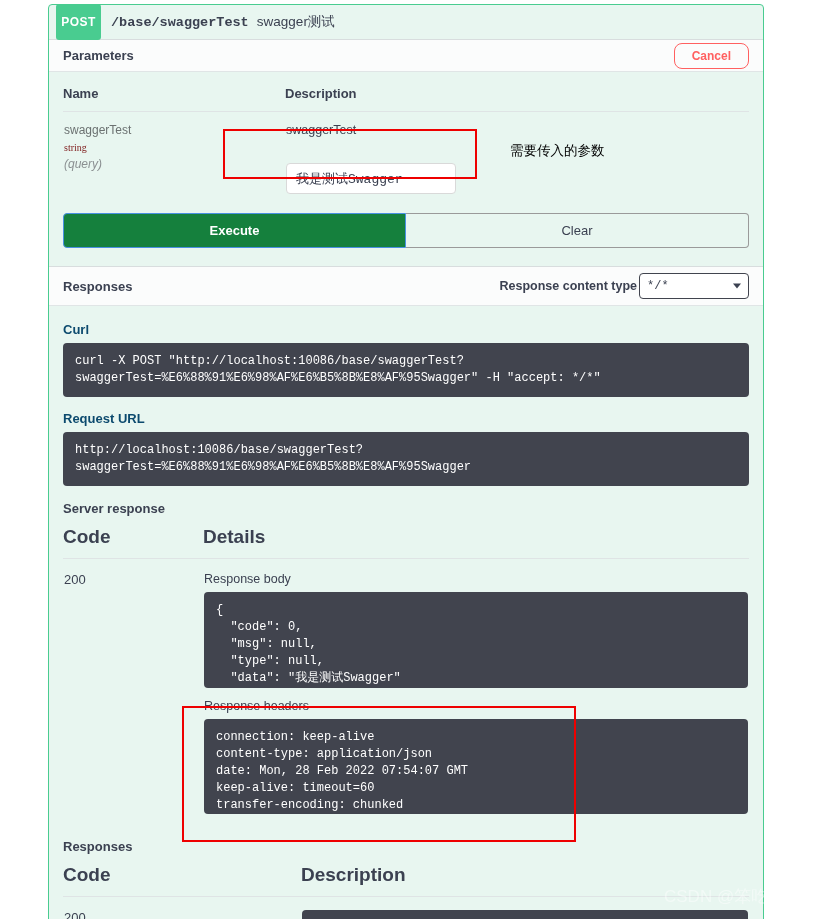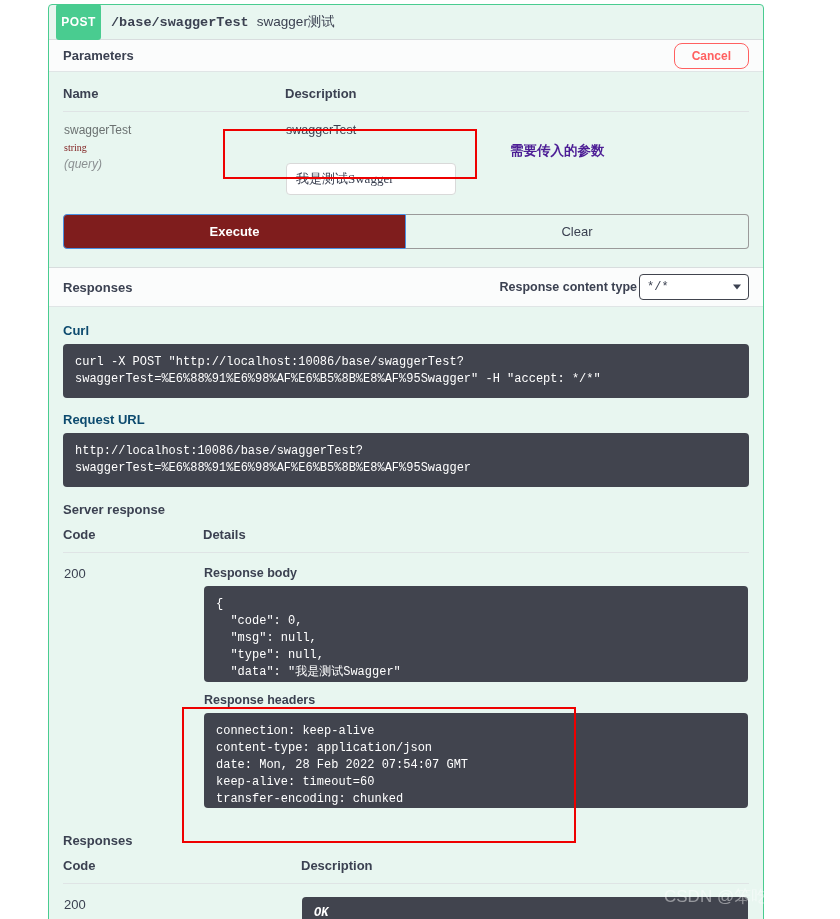--- a/index.html
+++ b/index.html
@@ -95,40 +95,40 @@
   .p-desc { font-size: 12.5px; color:#3b4151; margin-bottom: 4px; }
 
   .txt-input {
     border: 1px solid #d9d9d9;
     background: #fff;
     border-radius: 4px;
     padding: 7px 9px;
     width: 170px;
     font-size: 13px;
     color: #3b4151;
-    font-family: Liberation Serif, serif;
+    font-family: Liberation Mono, monospace;
     outline: none;
   }
 
   
   .annot-box { position: absolute; border: 2px solid #ee0000; pointer-events:none; }
   .annot-text {
     position: absolute;
-    color: #4c1d95;
-    font-weight: bold;
+    color: #000000;
+    font-weight: normal;
     font-size: 13.5px;
     font-family: "Liberation Sans", sans-serif;
     white-space: nowrap;
   }
 
   
   .exec-row { display:flex; margin: 18px 0 0 0; }
   .btn-execute {
     flex: 1 1 50%;
-    background: #7f1d1d;
+    background: #15803d;
     border: 1px solid #4990e2;
     color: #fff;
     font-weight: bold;
     font-size: 13px;
     padding: 9px 0;
     text-align: center;
     border-radius: 4px 0 0 4px;
     cursor: pointer;
     font-family: "Liberation Sans", sans-serif;
   }
@@ -195,28 +195,28 @@
     padding: 10px 12px;
     border-radius: 4px;
     white-space: pre;
     overflow: hidden;
   }
 
   
   .srv-label { font-size: 13px; font-weight: bold; color:#3b4151; margin: 15px 0 0 0; }
   table.resp { width: 100%; border-collapse: collapse; }
   table.resp th {
-    text-align: left; font-size: 13px; font-weight: bold; color:#3b4151;
+    text-align: left; font-size: 19px; font-weight: bold; color:#3b4151;
     padding: 10px 0; border-bottom: 1px solid #dfe4e5;
   }
   table.resp th.c-code { width: 140px; }
   table.resp td { vertical-align: top; padding-top: 13px; font-size: 13px; color:#3b4151;}
   table.resp td.c-code { color:#3b4151; font-size: 13px;}
 
-  .sub-label { font-size: 12.5px; font-weight: bold; color:#3b4151; margin: 0 0 6px 0; }
+  .sub-label { font-size: 12.5px; font-weight: normal; color:#3b4151; margin: 0 0 6px 0; }
 
   .desc-ok {
     background:#41444e; color:#fff;
     font-family:"Liberation Mono", monospace;
     font-style: italic; font-weight: bold;
     font-size: 12px; padding: 9px 12px; border-radius: 4px;
   }
 
   .watermark {
     position: absolute;

